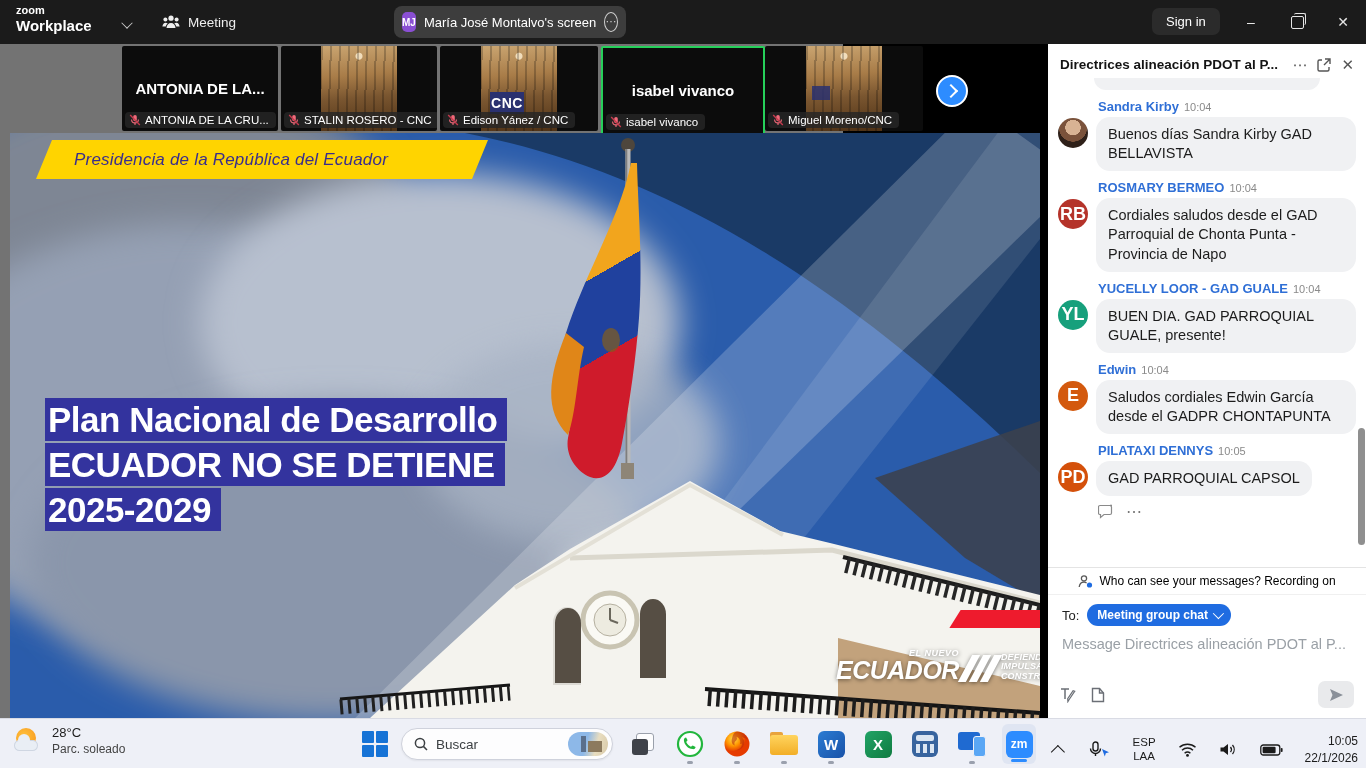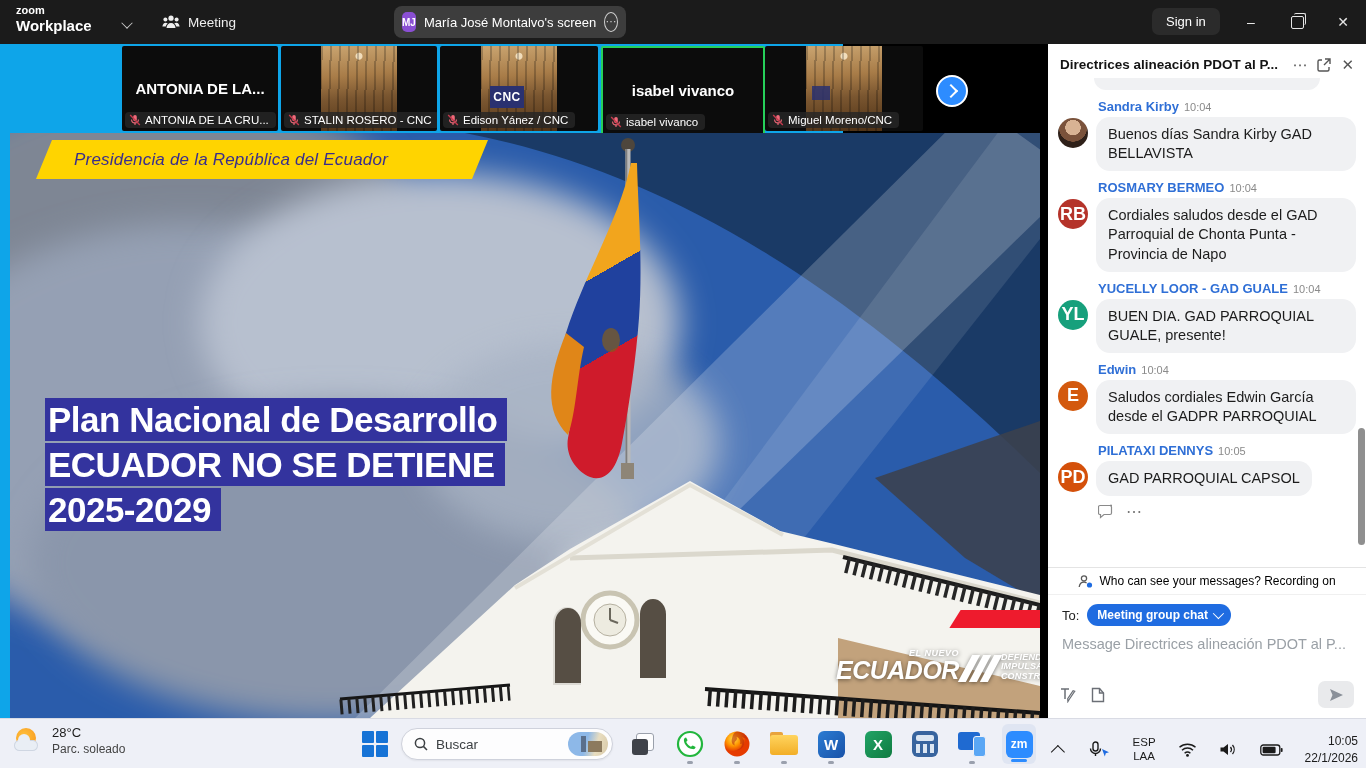--- a/index.html
+++ b/index.html
@@ -16,31 +16,31 @@
   .share-pill{position:absolute;left:394px;top:6px;width:232px;height:32px;background:#3d3d3d;border-radius:8px;display:flex;align-items:center;padding:0 8px;gap:8px;box-sizing:border-box;}
   .mj-avatar{width:20px;height:20px;border-radius:5px;background:#8a4fd3;color:#fff;font-size:10px;font-weight:700;display:flex;align-items:center;justify-content:center;}
   .share-pill .label{font-size:13px;color:#fff;white-space:nowrap;flex:1;}
   .pill-ellipsis{width:18px;height:18px;border:1.4px solid #cfcfcf;border-radius:50%;color:#cfcfcf;font-size:11px;line-height:16px;text-align:center;}
   .signin{position:absolute;left:1152px;top:8px;height:27px;padding:0 14px;background:#2b2b2b;border-radius:7px;color:#fff;font-size:13px;display:flex;align-items:center;}
   .winbtn{position:absolute;top:0;width:46px;height:44px;display:flex;align-items:center;justify-content:center;color:#e6e6e6;font-size:14px;}
   .restore-sq{width:11px;height:11px;border:1.3px solid #e6e6e6;border-radius:2px;position:relative;}
   .restore-sq::before{content:"";position:absolute;left:2px;top:-4px;width:11px;height:11px;border-top:1.3px solid #e6e6e6;border-right:1.3px solid #e6e6e6;border-radius:2px;}
 
   
-  .workarea{position:absolute;left:0;top:44px;width:843px;height:674px;background:#0ea5e9;}
+  .workarea{position:absolute;left:0;top:44px;width:843px;height:674px;background:#737373;}
   .tile{position:absolute;top:2px;height:85px;background:#0c0c0c;border-radius:2px;overflow:hidden;}
   .tile.active{border:2.5px solid #26d05a;}
   .tile-name{position:absolute;inset:0;display:flex;align-items:center;justify-content:center;color:#fff;font-weight:700;font-size:15px;}
   .tile-label{position:absolute;left:3px;bottom:3px;display:flex;align-items:center;gap:4px;background:rgba(38,38,38,.82);border-radius:4px;padding:2px 7px 2px 4px;color:#fff;font-size:11.5px;white-space:nowrap;max-width:150px;overflow:hidden;}
   .vthumb{position:absolute;left:50%;transform:translateX(-50%);top:0;width:76px;height:100%;
      background:linear-gradient(175deg,#caa571 0%,#a87c48 35%,#7a5630 60%,#4e3115 100%);}
   .vthumb::before{content:"";position:absolute;inset:0;
      background:repeating-linear-gradient(92deg,rgba(0,0,0,.22) 0 2px,transparent 2px 9px),
                 radial-gradient(circle at 50% 12%,rgba(255,240,210,.8) 0 3px,transparent 4px);}
-  .cnc-sign{position:absolute;left:9px;top:40px;width:34px;height:22px;background:#2a3170;color:#fff;font-size:12px;font-weight:800;display:flex;align-items:center;justify-content:center;letter-spacing:.5px;}
+  .cnc-sign{position:absolute;left:9px;top:46px;width:34px;height:22px;background:#2a3170;color:#fff;font-size:14px;font-weight:800;display:flex;align-items:center;justify-content:center;letter-spacing:.5px;}
   .sign-sm{position:absolute;left:6px;top:40px;width:18px;height:14px;background:#2a3170;opacity:.85;}
   .next-btn{position:absolute;left:936px;top:31px;width:32px;height:32px;border-radius:50%;background:#2d8cff;border:2.5px solid #fff;box-sizing:border-box;display:flex;align-items:center;justify-content:center;}
   .next-btn .arr{width:8px;height:8px;border-right:2.5px solid #fff;border-top:2.5px solid #fff;transform:rotate(45deg);margin-left:-3px;}
 
   
   .slide{position:absolute;left:10px;top:89px;width:1030px;height:585px;overflow:hidden;background:#2a5cab;}
   .slide svg{position:absolute;left:0;top:0;}
   .banner{position:absolute;left:26px;top:7px;width:452px;height:39px;background:#ffd400;
           clip-path:polygon(16px 0,100% 0,calc(100% - 16px) 100%,0 100%);
           display:flex;align-items:center;}
@@ -357,21 +357,21 @@
 
     <div class="msg">
       <div class="avatar" style="background: rgb(23, 160, 124);">YL</div>
       <div class="meta"><span>YUCELLY LOOR - GAD GUALE</span><span class="time">10:04</span></div>
       <div class="bubble">BUEN DIA. GAD PARROQUIAL GUALE, presente!</div>
     </div>
 
     <div class="msg">
       <div class="avatar" style="background: rgb(211, 89, 14);">E</div>
       <div class="meta"><span>Edwin</span><span class="time">10:04</span></div>
-      <div class="bubble">Saludos cordiales Edwin García desde el GADPR PARROQUIAL</div>
+      <div class="bubble">Saludos cordiales Edwin García desde el GADPR CHONTAPUNTA</div>
     </div>
 
     <div class="msg">
       <div class="avatar" style="background: rgb(212, 80, 10);">PD</div>
       <div class="meta"><span>PILATAXI DENNYS</span><span class="time">10:05</span></div>
       <div class="bubble">GAD PARROQUIAL CAPSOL</div>
     </div>
 
     <div class="reply-row">
       <svg width="16" height="15" viewBox="0 0 16 15">

